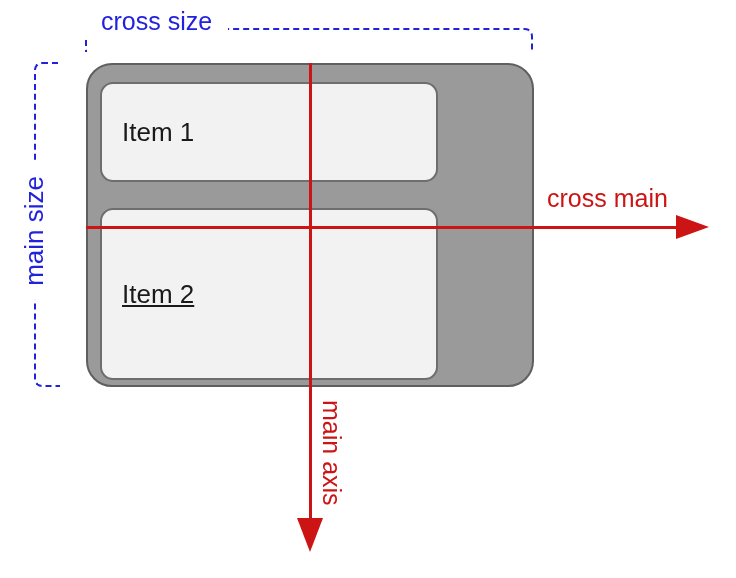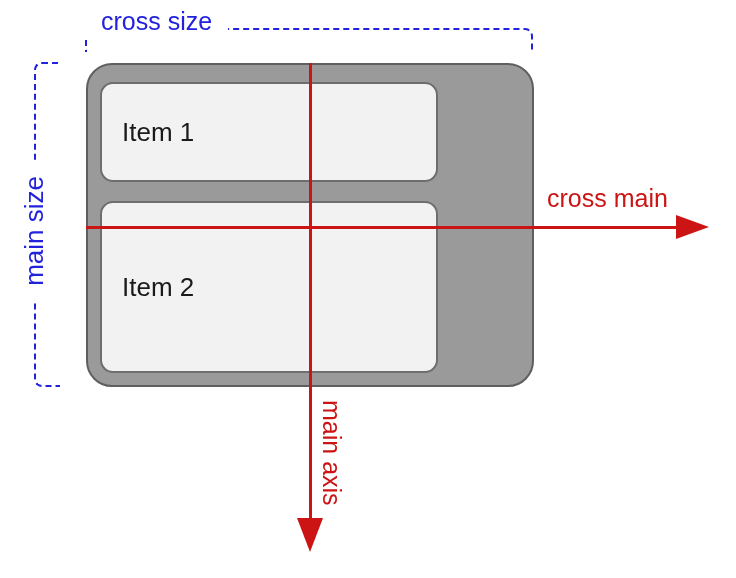--- a/index.html
+++ b/index.html
@@ -95,21 +95,21 @@
     border-radius: 13px;
     display: flex;
     align-items: center;
     color: #1a1a1a;
     font-size: 26px;
     padding-left: 20px;
     z-index: 4;
     text-align: right;
   }
   .flex-item.item-1 { top: 82px;  height: 100px; }
-  .flex-item.item-2 { top: 201px; height: 172px; }
+  .flex-item.item-2 { top: 208px; height: 172px; text-decoration: underline; }
 
   
   .cross-axis-line {
     position: absolute;
     left: 86px; top: 226px;
     width: 592px; height: 3px;
     background: var(--axis-red);
     z-index: 5;
   }
   .cross-axis-head {

